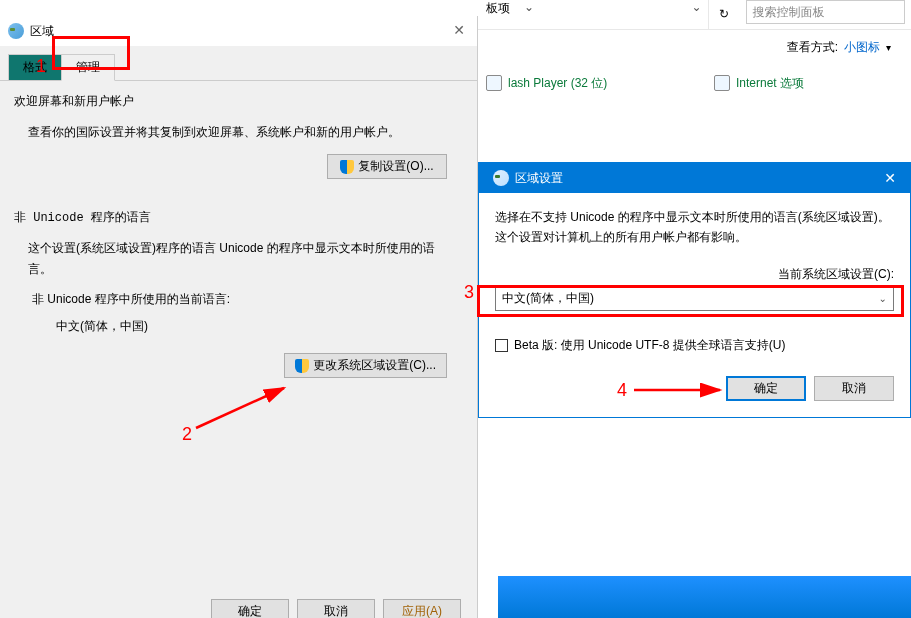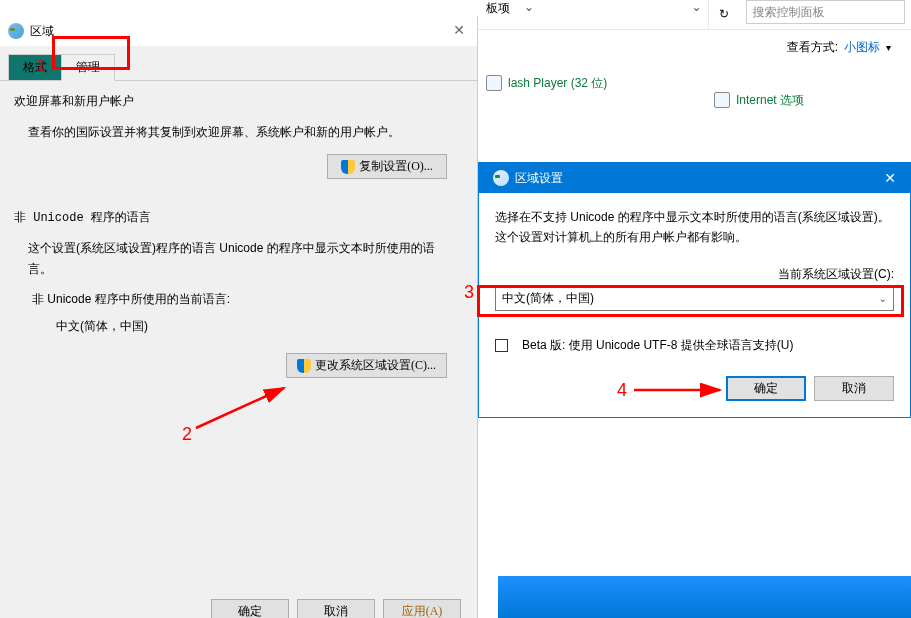--- a/index.html
+++ b/index.html
@@ -101,21 +101,21 @@
       display: flex;
       justify-content: flex-end;
       padding-right: 10px;
     }
     .win-btn {
       min-width: 120px;
       height: 25px;
       background: #e1e1e1;
       border: 1px solid #adadad;
       font-size: 12px;
-      font-family: Liberation Serif, serif;
+      font-family: Liberation Sans, sans-serif;
       display: inline-flex;
       align-items: center;
       justify-content: center;
       padding: 0 10px;
       cursor: pointer;
     }
     .win-btn.large { min-width: 160px; }
     .shield-icon {
       width: 14px;
       height: 14px;
@@ -220,21 +220,20 @@
     .cp-item-icon {
       width: 16px; height: 16px;
       border: 1px solid #8a8a8a;
       background: #eef7ff;
       border-radius: 2px;
     }
     .cp-col2 {
       position: absolute;
       left: 236px;
       top: 8px;
-      margin-top: 17px;
     }
     .taskbar {
       position: absolute;
       bottom: 0;
       left: 20px;
       right: 0;
       height: 42px;
       background: linear-gradient(180deg, #1e90ff, #0078d7);
       z-index: 0;
     }
@@ -287,21 +286,21 @@
       display: flex;
       align-items: center;
       padding: 0 6px;
       justify-content: space-between;
       background: #fff;
     }
     .chev-down { font-size: 10px; color: #555; }
     .checkbox-row {
       display: flex;
       align-items: center;
-      gap: 14px;
+      gap: 6px;
       margin-top: 26px;
     }
     .checkbox {
       width: 13px; height: 13px;
       border: 1px solid #333;
       background: #fff;
     }
     .popup-footer {
       display: flex;
       justify-content: flex-end;

